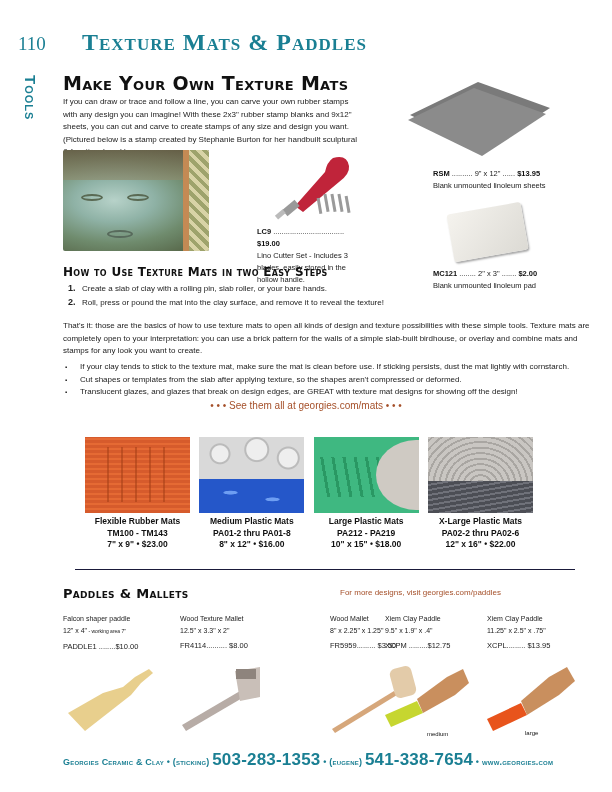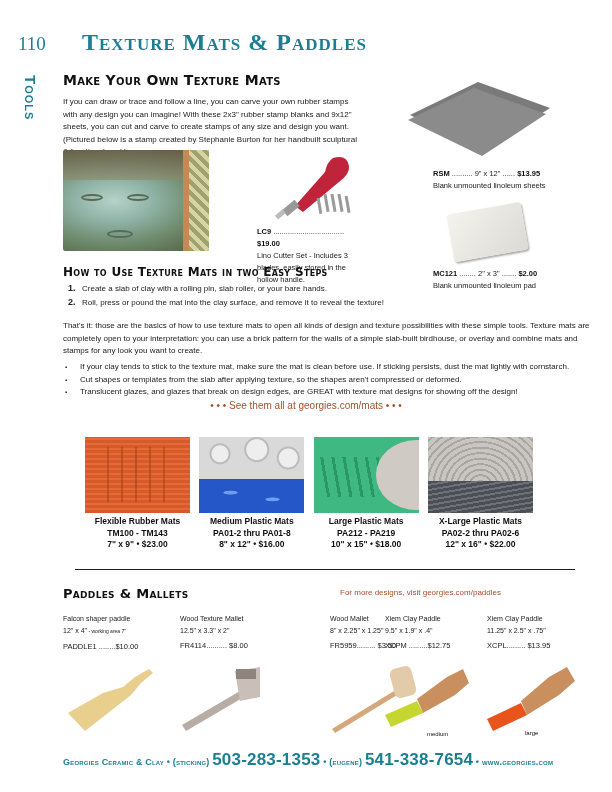--- a/index.html
+++ b/index.html
@@ -2,21 +2,21 @@
 <html><head>
 <meta charset="utf-8">
 <style>
   * { box-sizing: border-box; margin: 0; padding: 0; }
   body { width: 612px; height: 792px; background: #ffffff; position: relative; overflow: hidden; font-family: "Liberation Sans", sans-serif; color: #1a1a1a; }
   .abs { position: absolute; }
   .page-num { left: 18px; top: 33px; font-family: "Liberation Serif", serif; font-size: 19px; color: #1a7f93; }
   .page-title { left: 82px; top: 29px; font-family: "Liberation Serif", serif; font-size: 24px; font-weight: bold; font-variant: small-caps; letter-spacing: 1px; color: #1a7f93; }
   .side-tab { left: 22px; top: 75px; font-family: "Liberation Sans", sans-serif; font-size: 15px; font-weight: bold; font-variant: small-caps; letter-spacing: 1px; color: #1a7f93; writing-mode: vertical-rl; }
   .h2 { font-family: "DejaVu Sans", sans-serif; font-weight: bold; font-variant: small-caps; color: #111; letter-spacing: 0.3px; }
-  .sec1-title { left: 63px; top: 72px; font-size: 14px; }
+  .sec1-title { left: 63px; top: 72px; font-size: 19px; }
   .body-text { font-size: 8px; line-height: 12.5px; color: #222; }
   .intro { left: 63px; top: 96px; width: 300px; }
   .stamp-img { left: 63px; top: 150px; width: 146px; height: 101px; border-radius: 2px;
     background: radial-gradient(ellipse at 35% 50%, #b7d2c9 0%, #8fb2a6 30%, #6f8b6d 60%, #4e5a3c 100%); overflow: hidden; }
   .stamp-img .hair { position: absolute; left: 0; top: 0; width: 100%; height: 30%; background: linear-gradient(180deg, #6a5a44, #8d8c6e); opacity: .7; }
   .stamp-img .band { position: absolute; right: 20px; top: 0; width: 6px; height: 100%; background: #c48a54; }
   .stamp-img .deco { position: absolute; right: 0; top: 0; width: 20px; height: 100%; background: repeating-linear-gradient(45deg, #9ea36c 0 4px, #d8d3a6 4px 8px); }
   .stamp-img .eye { position: absolute; width: 22px; height: 7px; border: 2px solid #5a6a54; border-radius: 50%; }
   .stamp-img .lips { position: absolute; left: 44px; top: 80px; width: 26px; height: 8px; border: 2px solid #586a5c; border-radius: 50%; }
   .cutter-img { left: 255px; top: 150px; width: 110px; height: 75px; }

